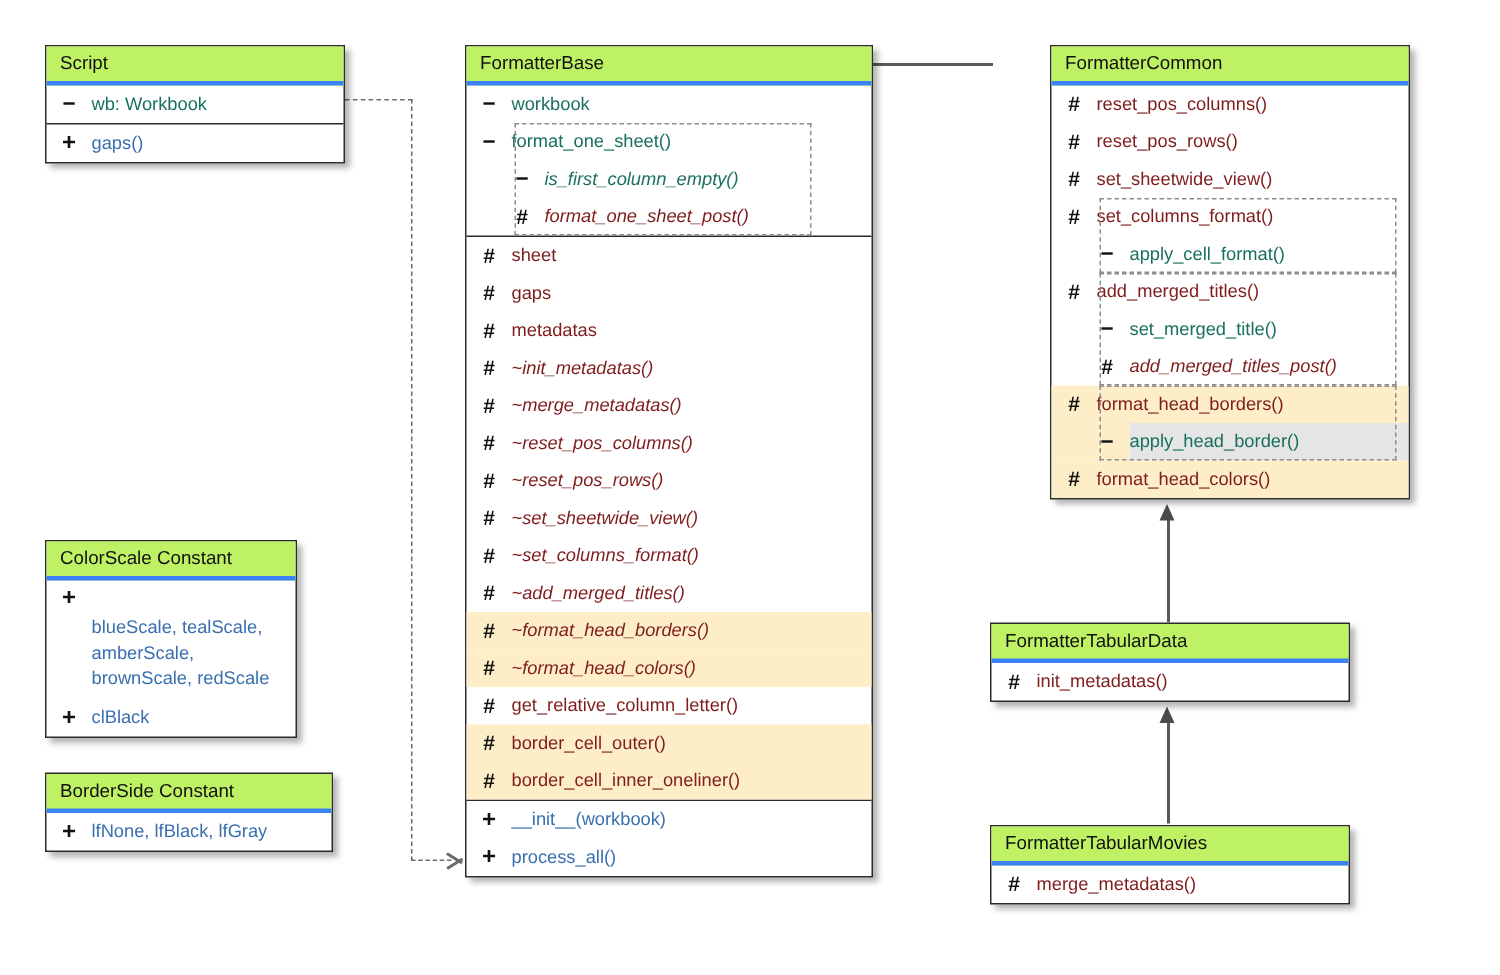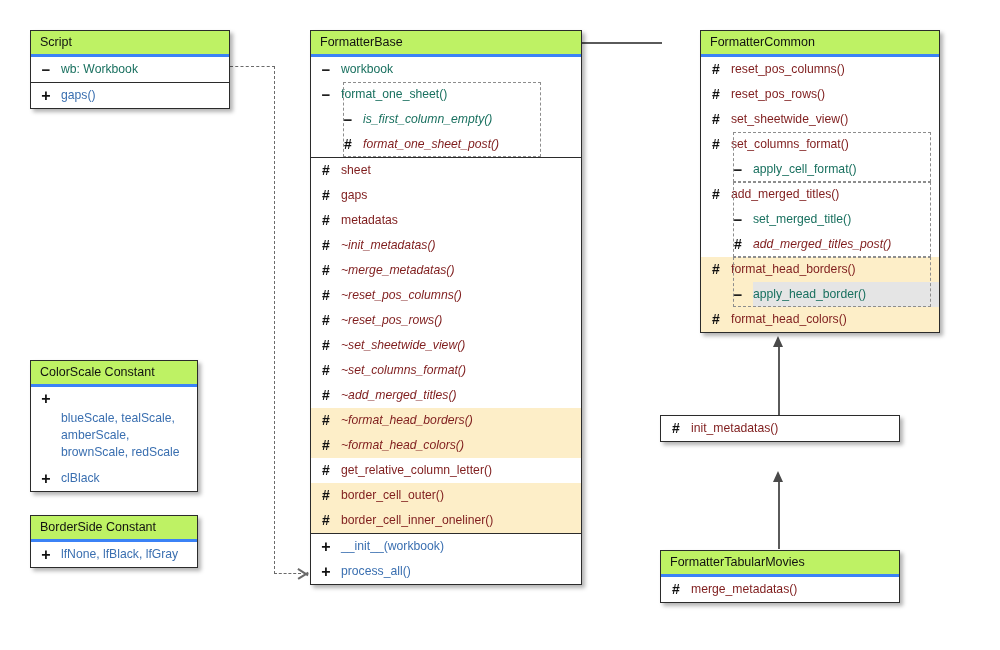--- a/index.html
+++ b/index.html
@@ -178,21 +178,21 @@
         <span class="vis plus" style="line-height:24px;">+</span>
         <span class="mname multi c-pub" style="max-width:150px;">blueScale, tealScale, amberScale, brownScale, redScale</span>
       </div>
       <div class="row">
         <span class="vis plus">+</span>
         <span class="mname c-pub">clBlack</span>
       </div>
     </div>
   </div>
 
-  <div class="cls" style="left:30px; top:515px; width:168px;">
+  <div class="cls" style="left:30px; top:515px; width:192px;">
     <div class="cls-header">BorderSide Constant</div>
     <div class="compartment">
       <div class="row">
         <span class="vis plus">+</span>
         <span class="mname c-pub">lfNone, lfBlack, lfGray</span>
       </div>
     </div>
   </div>
 
   <div class="cls" style="left:310px; top:30px; width:272px;">
@@ -344,20 +344,21 @@
         <span class="mname c-priv" style="background:#e5e5e5;">apply_head_border()</span>
       </div>
       <div class="row hl">
         <span class="vis hash">#</span>
         <span class="mname c-prot">format_head_colors()</span>
       </div>
     </div>
   </div>
 
   <div class="cls" style="left:660px; top:415px; width:240px;">
+    <div class="cls-header">FormatterTabularData</div>
     <div class="compartment">
       <div class="row">
         <span class="vis hash">#</span>
         <span class="mname c-prot">init_metadatas()</span>
       </div>
     </div>
   </div>
 
   <div class="cls" style="left:660px; top:550px; width:240px;">
     <div class="cls-header">FormatterTabularMovies</div>

